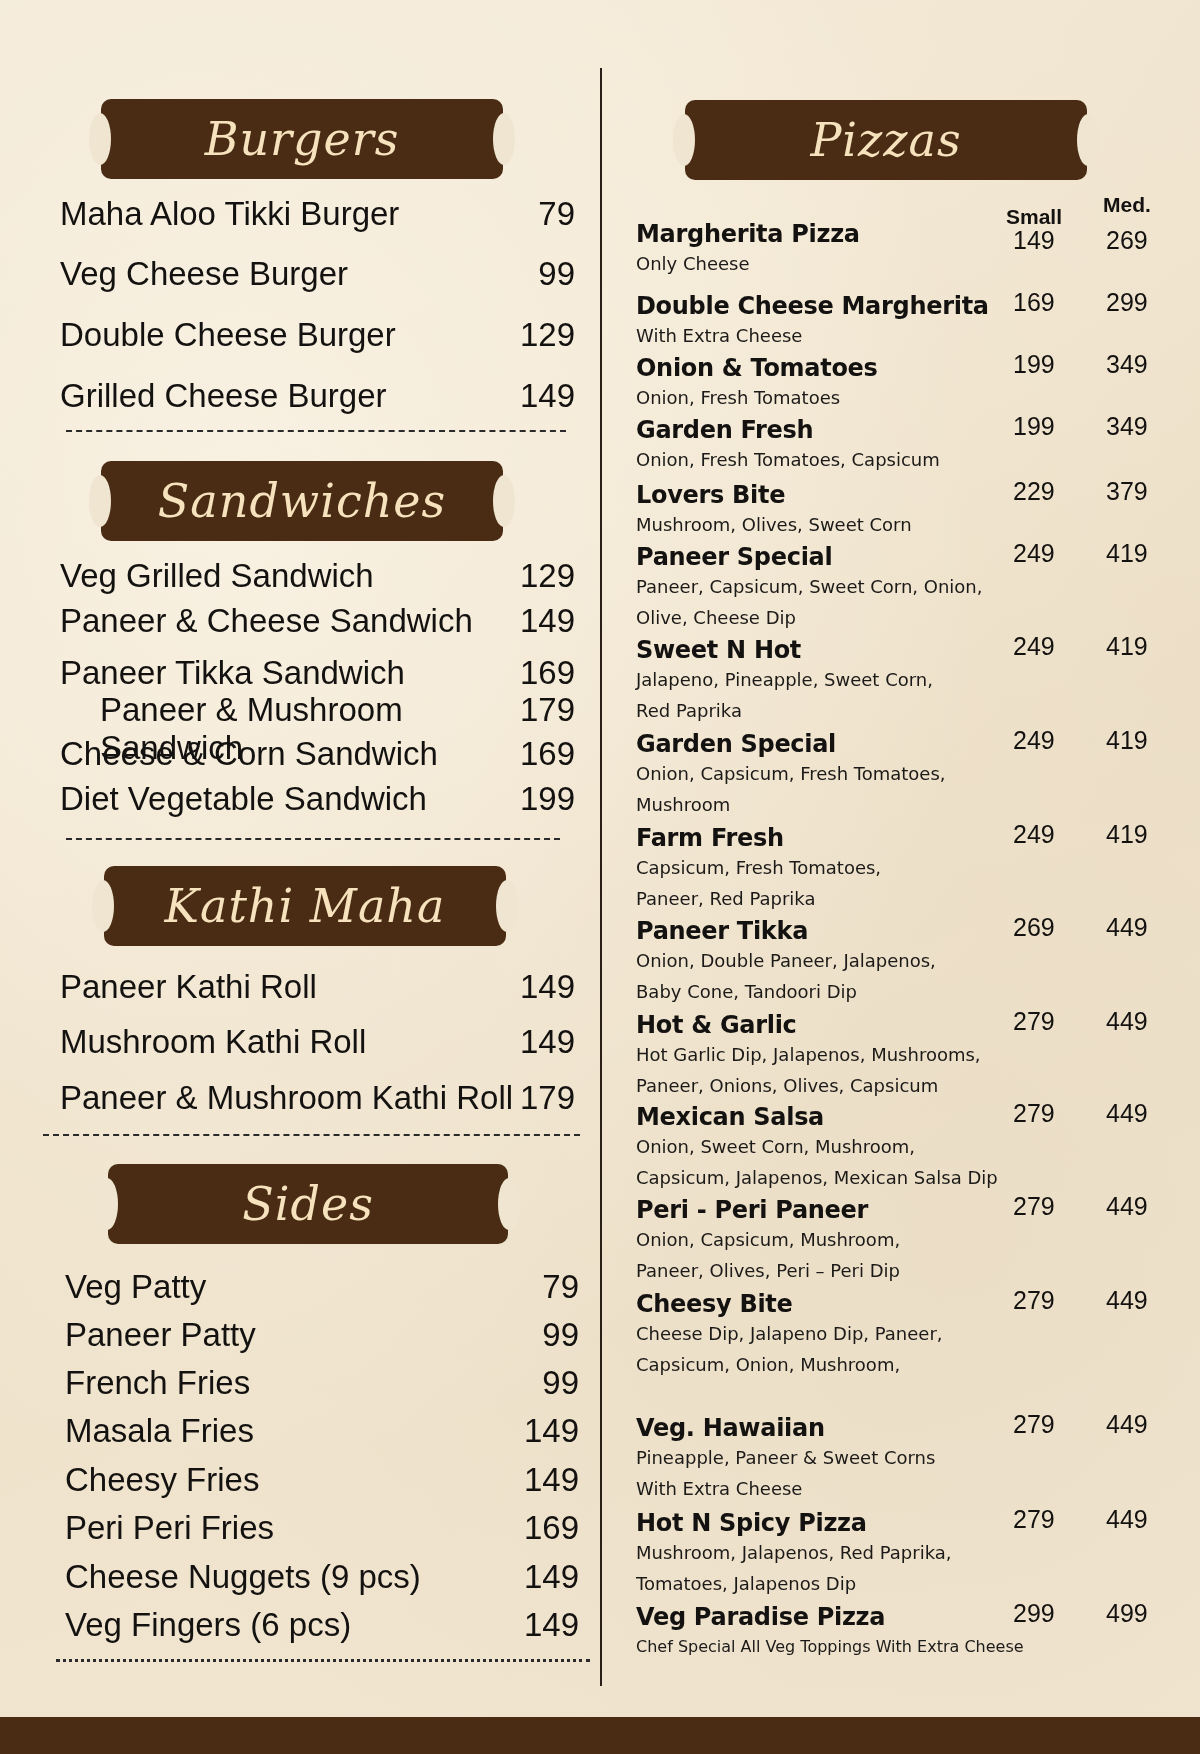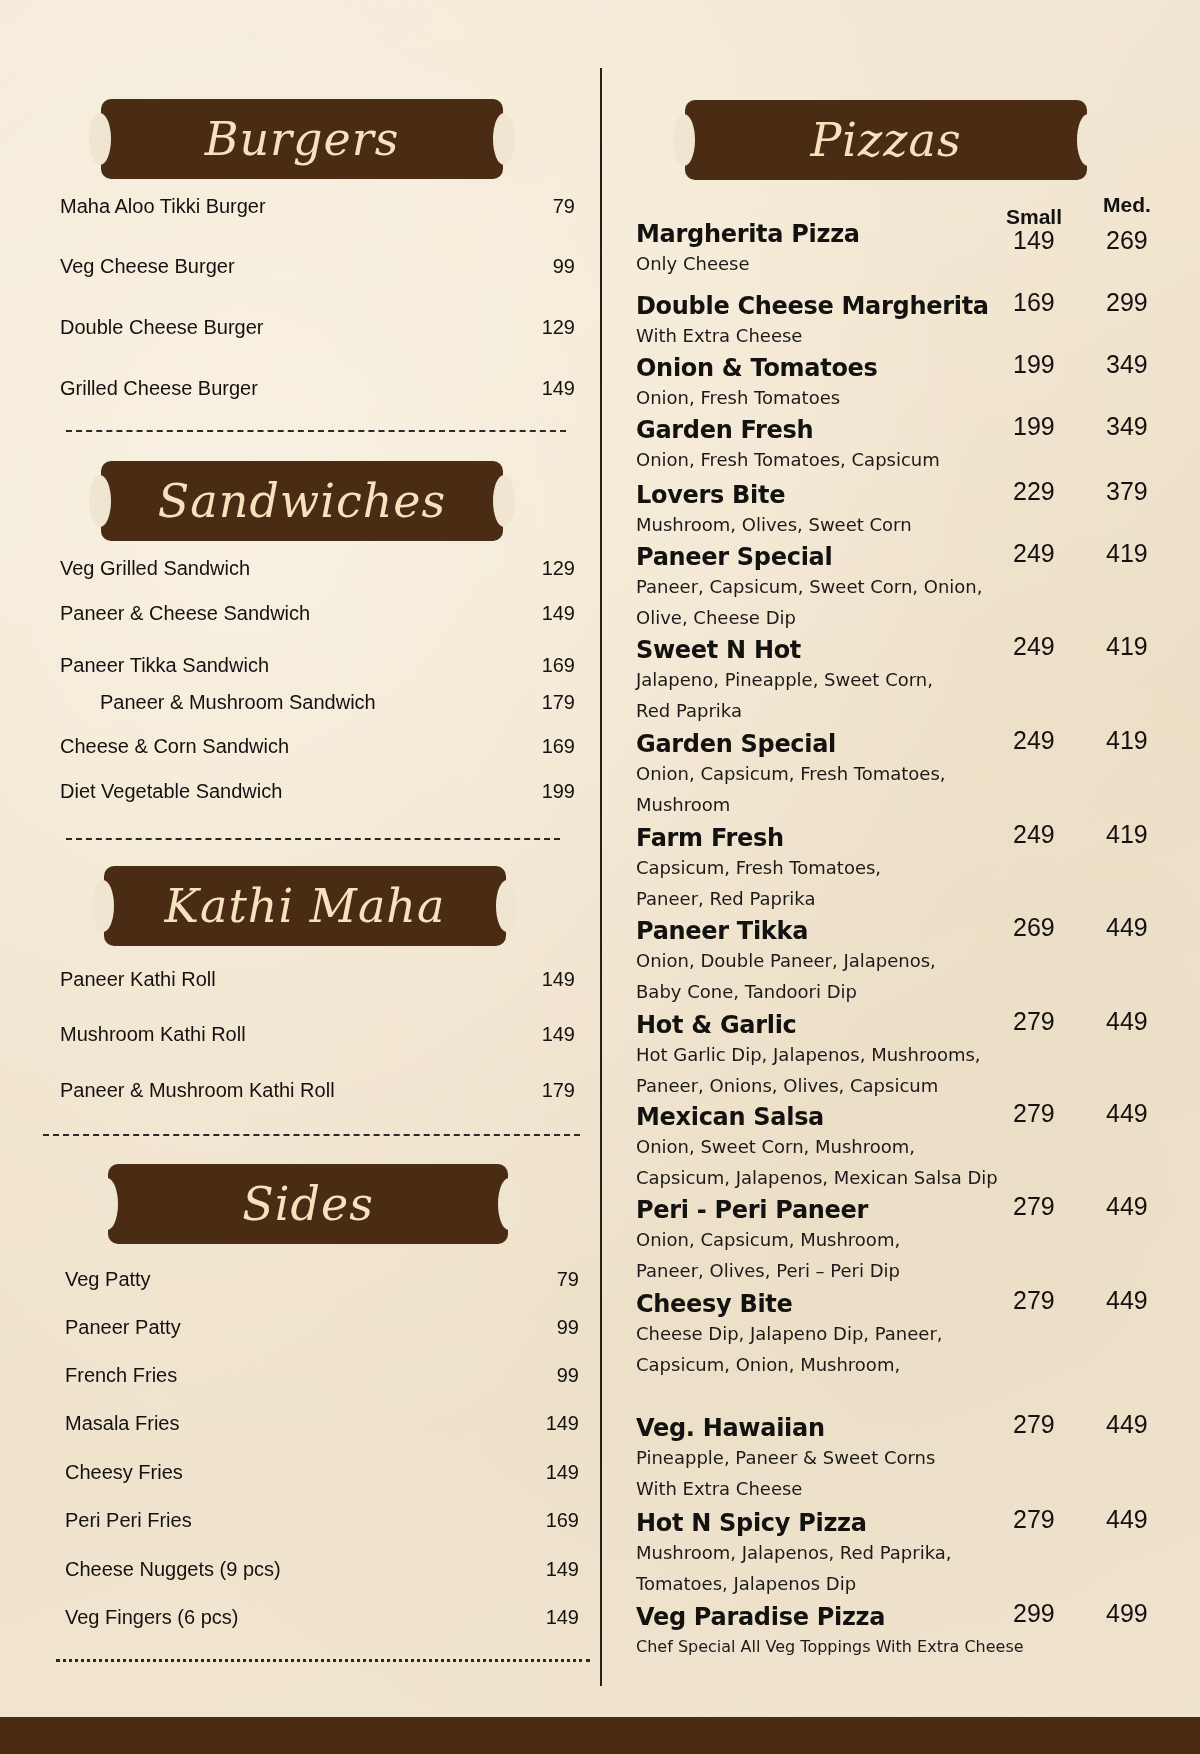--- a/index.html
+++ b/index.html
@@ -16,21 +16,21 @@
 
   .banner{position:absolute;height:80px;background:#4a2c14;border-radius:10px;
     display:flex;align-items:center;justify-content:center;}
   .banner::before,.banner::after{content:"";position:absolute;top:14px;width:22px;height:52px;
     background:#f0e5d0;border-radius:50%;}
   .banner::before{left:-12px;}
   .banner::after{right:-12px;}
   .banner-title{font-family:"DejaVu Serif", serif;font-style:italic;color:#f6e2bd;font-size:46px;letter-spacing:1px;}
 
   .list{position:absolute;}
-  .row{position:absolute;left:0;right:0;display:flex;justify-content:space-between;align-items:baseline;font-size:20px;}
+  .row{position:absolute;left:0;right:0;display:flex;justify-content:space-between;align-items:baseline;font-size:33px;}
   .row .price{text-align:right;}
   .dash{position:absolute;height:0;border-top:2px dashed #2a2a2a;}
 
   .pz-head{position:absolute;top:193px;font-weight:bold;font-size:21px;}
   .pz-item{position:absolute;left:636px;width:520px;}
   .pz-name{font-family:"DejaVu Sans", sans-serif;font-weight:bold;font-size:24px;letter-spacing:-0.3px;}
   .pz-desc{font-family:"DejaVu Sans", sans-serif;font-size:18px;color:#1c1a18;line-height:31px;}
   .pz-price{position:absolute;font-size:25px;}
 </style>
 </head>

